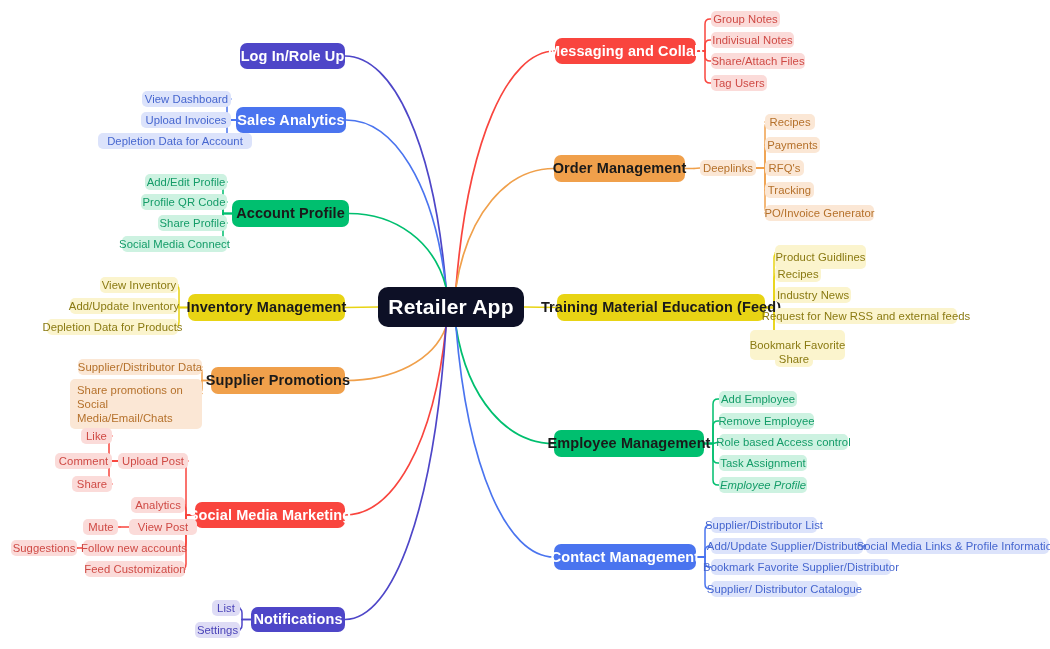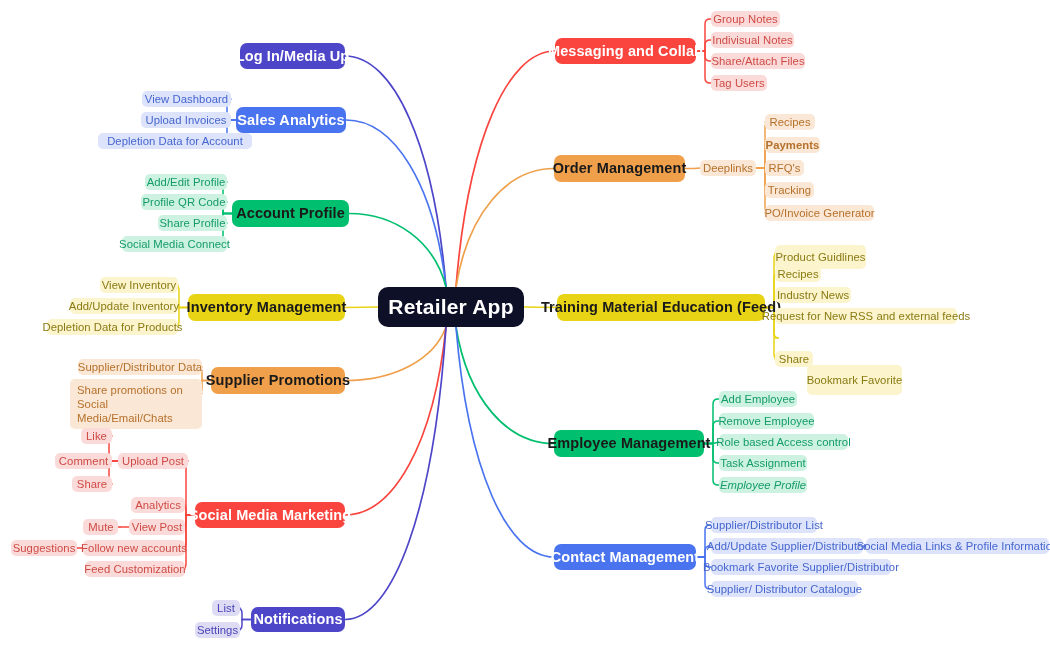--- a/index.html
+++ b/index.html
@@ -162,21 +162,21 @@
       <path d="M696,557 L705,557" fill="none" stroke="#4a74ef" stroke-width="1.5" stroke-linecap="round"></path>
       <path d="M872,546 L866,546" fill="none" stroke="#4a74ef" stroke-width="1.5" stroke-linecap="round"></path>
       <path d="M863,546 L872,546" fill="none" stroke="#4a74ef" stroke-width="1.5" stroke-linecap="round"></path>
       <path d="M705,557 L705,562 Q705,567 710,567 L711,567" fill="none" stroke="#4a74ef" stroke-width="1.5" stroke-linecap="round"></path>
       <path d="M696,557 L705,557" fill="none" stroke="#4a74ef" stroke-width="1.5" stroke-linecap="round"></path>
       <path d="M705,557 L705,584 Q705,589 710,589 L711,589" fill="none" stroke="#4a74ef" stroke-width="1.5" stroke-linecap="round"></path>
       <path d="M696,557 L705,557" fill="none" stroke="#4a74ef" stroke-width="1.5" stroke-linecap="round"></path>
     </svg>
   <div id="nodes">
       <div class="node central" style="left: 378px; top: 287px; width: 146px; height: 40px; background: rgb(13, 16, 38); color: rgb(255, 255, 255);">Retailer App</div>
-      <div class="node main" style="left: 240px; top: 43px; width: 105px; height: 26px; background: rgb(78, 70, 200); color: rgb(255, 255, 255);">Log In/Media Up</div>
+      <div class="node main" style="left: 240px; top: 43px; width: 105px; height: 26px; background: rgb(78, 70, 200); color: rgb(255, 255, 255);">Log In/Role Up</div>
       <div class="node main" style="left: 236px; top: 107px; width: 110px; height: 26px; background: rgb(74, 116, 239); color: rgb(255, 255, 255);">Sales Analytics</div>
       <div class="node leaf" style="left: 142px; top: 91px; width: 89px; height: 16px; background: rgb(220, 227, 251); color: rgb(70, 102, 207);">View Dashboard</div>
       <div class="node leaf" style="left: 141px; top: 112px; width: 90px; height: 16px; background: rgb(220, 227, 251); color: rgb(70, 102, 207);">Upload Invoices</div>
       <div class="node leaf" style="left: 98px; top: 133px; width: 154px; height: 16px; background: rgb(220, 227, 251); color: rgb(70, 102, 207);">Depletion Data for Account</div>
       <div class="node main" style="left: 232px; top: 200px; width: 117px; height: 27px; background: rgb(0, 191, 111); color: rgb(26, 26, 26);">Account Profile</div>
       <div class="node leaf" style="left: 145px; top: 174px; width: 82px; height: 16px; background: rgb(205, 242, 225); color: rgb(20, 156, 104);">Add/Edit Profile</div>
       <div class="node leaf" style="left: 141px; top: 194px; width: 86px; height: 16px; background: rgb(205, 242, 225); color: rgb(20, 156, 104);">Profile QR Code</div>
       <div class="node leaf" style="left: 158px; top: 215px; width: 69px; height: 16px; background: rgb(205, 242, 225); color: rgb(20, 156, 104);">Share Profile</div>
       <div class="node leaf" style="left: 122px; top: 236px; width: 105px; height: 16px; background: rgb(205, 242, 225); color: rgb(20, 156, 104);">Social Media Connect</div>
       <div class="node main" style="left: 188px; top: 294px; width: 157px; height: 27px; background: rgb(232, 212, 20); color: rgb(26, 26, 26);">Inventory Management</div>
@@ -185,46 +185,46 @@
       <div class="node leaf" style="left: 47px; top: 319px; width: 131px; height: 16px; background: rgb(251, 244, 205); color: rgb(138, 122, 18);">Depletion Data for Products</div>
       <div class="node main" style="left: 211px; top: 367px; width: 134px; height: 27px; background: rgb(240, 160, 75); color: rgb(26, 26, 26);">Supplier Promotions</div>
       <div class="node leaf" style="left: 78px; top: 359px; width: 124px; height: 16px; background: rgb(251, 231, 213); color: rgb(181, 113, 43);">Supplier/Distributor Data</div>
       <div class="node leaf multiline" style="left: 70px; top: 379px; width: 132px; background: rgb(251, 231, 213); color: rgb(181, 113, 43);">Share promotions on Social Media/Email/Chats</div>
       <div class="node main" style="left: 195px; top: 502px; width: 150px; height: 26px; background: rgb(249, 69, 62); color: rgb(255, 255, 255);">Social Media Marketing</div>
       <div class="node leaf" style="left: 118px; top: 453px; width: 70px; height: 16px; background: rgb(251, 219, 217); color: rgb(207, 74, 69);">Upload Post</div>
       <div class="node leaf" style="left: 81px; top: 428px; width: 31px; height: 16px; background: rgb(251, 219, 217); color: rgb(207, 74, 69);">Like</div>
       <div class="node leaf" style="left: 55px; top: 453px; width: 57px; height: 16px; background: rgb(251, 219, 217); color: rgb(207, 74, 69);">Comment</div>
       <div class="node leaf" style="left: 72px; top: 476px; width: 40px; height: 16px; background: rgb(251, 219, 217); color: rgb(207, 74, 69);">Share</div>
       <div class="node leaf" style="left: 131px; top: 497px; width: 54px; height: 16px; background: rgb(251, 219, 217); color: rgb(207, 74, 69);">Analytics</div>
-      <div class="node leaf" style="left: 129px; top: 519px; width: 56px; height: 16px; background: rgb(251, 219, 217); color: rgb(207, 74, 69);">View Post</div>
+      <div class="node leaf" style="left: 129px; top: 519px; width: 68px; height: 16px; background: rgb(251, 219, 217); color: rgb(207, 74, 69);">View Post</div>
       <div class="node leaf" style="left: 83px; top: 519px; width: 35px; height: 16px; background: rgb(251, 219, 217); color: rgb(207, 74, 69); padding-left: 8px;">Mute</div>
       <div class="node leaf" style="left: 83px; top: 540px; width: 102px; height: 16px; background: rgb(251, 219, 217); color: rgb(207, 74, 69);">Follow new accounts</div>
       <div class="node leaf" style="left: 11px; top: 540px; width: 66px; height: 16px; background: rgb(251, 219, 217); color: rgb(207, 74, 69);">Suggestions</div>
       <div class="node leaf" style="left: 85px; top: 561px; width: 100px; height: 16px; background: rgb(251, 219, 217); color: rgb(207, 74, 69);">Feed Customization</div>
       <div class="node main" style="left: 251px; top: 607px; width: 94px; height: 25px; background: rgb(78, 70, 200); color: rgb(255, 255, 255);">Notifications</div>
       <div class="node leaf" style="left: 212px; top: 600px; width: 28px; height: 16px; background: rgb(222, 220, 245); color: rgb(74, 67, 184);">List</div>
       <div class="node leaf" style="left: 195px; top: 622px; width: 45px; height: 16px; background: rgb(222, 220, 245); color: rgb(74, 67, 184);">Settings</div>
       <div class="node main" style="left: 555px; top: 38px; width: 141px; height: 26px; background: rgb(249, 69, 62); color: rgb(255, 255, 255);">Messaging and Collab</div>
       <div class="node leaf" style="left: 711px; top: 11px; width: 69px; height: 16px; background: rgb(251, 219, 217); color: rgb(207, 74, 69);">Group Notes</div>
       <div class="node leaf" style="left: 711px; top: 32px; width: 83px; height: 16px; background: rgb(251, 219, 217); color: rgb(207, 74, 69);">Indivisual Notes</div>
       <div class="node leaf" style="left: 711px; top: 53px; width: 94px; height: 16px; background: rgb(251, 219, 217); color: rgb(207, 74, 69);">Share/Attach Files</div>
       <div class="node leaf" style="left: 711px; top: 75px; width: 56px; height: 16px; background: rgb(251, 219, 217); color: rgb(207, 74, 69);">Tag Users</div>
       <div class="node main" style="left: 554px; top: 155px; width: 131px; height: 27px; background: rgb(240, 160, 75); color: rgb(26, 26, 26);">Order Management</div>
       <div class="node leaf" style="left: 700px; top: 160px; width: 56px; height: 16px; background: rgb(251, 231, 213); color: rgb(181, 113, 43);">Deeplinks</div>
       <div class="node leaf" style="left: 765px; top: 114px; width: 50px; height: 16px; background: rgb(251, 231, 213); color: rgb(181, 113, 43);">Recipes</div>
-      <div class="node leaf" style="left: 765px; top: 137px; width: 55px; height: 16px; background: rgb(251, 231, 213); color: rgb(181, 113, 43); font-weight: bold;">Payments</div>
+      <div class="node leaf" style="left: 765px; top: 137px; width: 55px; height: 16px; background: rgb(251, 231, 213); color: rgb(181, 113, 43);">Payments</div>
       <div class="node leaf" style="left: 765px; top: 160px; width: 39px; height: 16px; background: rgb(251, 231, 213); color: rgb(181, 113, 43);">RFQ's</div>
       <div class="node leaf" style="left: 765px; top: 182px; width: 49px; height: 16px; background: rgb(251, 231, 213); color: rgb(181, 113, 43);">Tracking</div>
       <div class="node leaf" style="left: 765px; top: 205px; width: 109px; height: 16px; background: rgb(251, 231, 213); color: rgb(181, 113, 43);">PO/Invoice Generator</div>
       <div class="node main" style="left: 557px; top: 294px; width: 208px; height: 27px; background: rgb(232, 212, 20); color: rgb(26, 26, 26);">Training Material Education (Feed)</div>
       <div class="node leaf" style="left: 775px; top: 245px; width: 91px; height: 24px; background: rgb(251, 244, 205); color: rgb(138, 122, 18);">Product Guidlines</div>
       <div class="node leaf" style="left: 775px; top: 266px; width: 46px; height: 16px; background: rgb(251, 244, 205); color: rgb(138, 122, 18);">Recipes</div>
       <div class="node leaf" style="left: 775px; top: 287px; width: 76px; height: 16px; background: rgb(251, 244, 205); color: rgb(138, 122, 18);">Industry News</div>
       <div class="node leaf" style="left: 775px; top: 308px; width: 182px; height: 16px; background: rgb(251, 244, 205); color: rgb(138, 122, 18);">Request for New RSS and external feeds</div>
-      <div class="node leaf" style="left: 807px; top: 330px; width: 95px; height: 30px; background: rgb(251, 244, 205); color: rgb(138, 122, 18); margin-top: 35px;">Bookmark Favorite</div>
+      <div class="node leaf" style="left: 750px; top: 330px; width: 95px; height: 30px; background: rgb(251, 244, 205); color: rgb(138, 122, 18);">Bookmark Favorite</div>
       <div class="node leaf" style="left: 775px; top: 351px; width: 38px; height: 16px; background: rgb(251, 244, 205); color: rgb(138, 122, 18);">Share</div>
       <div class="node main" style="left: 554px; top: 430px; width: 150px; height: 27px; background: rgb(0, 191, 111); color: rgb(26, 26, 26);">Employee Management</div>
       <div class="node leaf" style="left: 719px; top: 391px; width: 78px; height: 16px; background: rgb(205, 242, 225); color: rgb(20, 156, 104);">Add Employee</div>
       <div class="node leaf" style="left: 719px; top: 413px; width: 95px; height: 16px; background: rgb(205, 242, 225); color: rgb(20, 156, 104);">Remove Employee</div>
       <div class="node leaf" style="left: 719px; top: 434px; width: 129px; height: 16px; background: rgb(205, 242, 225); color: rgb(20, 156, 104);">Role based Access control</div>
       <div class="node leaf" style="left: 719px; top: 455px; width: 88px; height: 16px; background: rgb(205, 242, 225); color: rgb(20, 156, 104);">Task Assignment</div>
       <div class="node leaf" style="left: 719px; top: 477px; width: 88px; height: 16px; background: rgb(205, 242, 225); color: rgb(20, 156, 104); font-style: italic;">Employee Profile</div>
       <div class="node main" style="left: 554px; top: 544px; width: 142px; height: 26px; background: rgb(74, 116, 239); color: rgb(255, 255, 255);">Contact Management</div>
       <div class="node leaf" style="left: 711px; top: 517px; width: 106px; height: 16px; background: rgb(220, 227, 251); color: rgb(70, 102, 207);">Supplier/Distributor List</div>
       <div class="node leaf" style="left: 711px; top: 538px; width: 152px; height: 16px; background: rgb(220, 227, 251); color: rgb(70, 102, 207);">Add/Update Supplier/Distributor</div>

